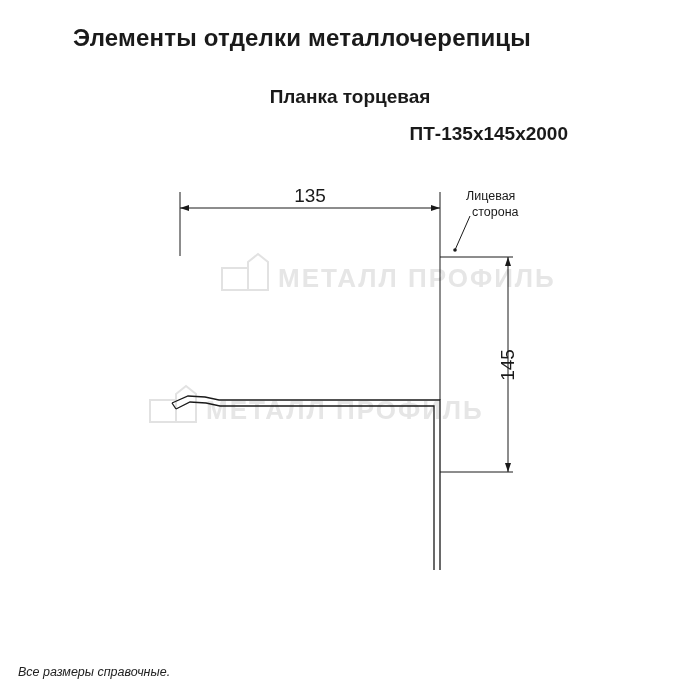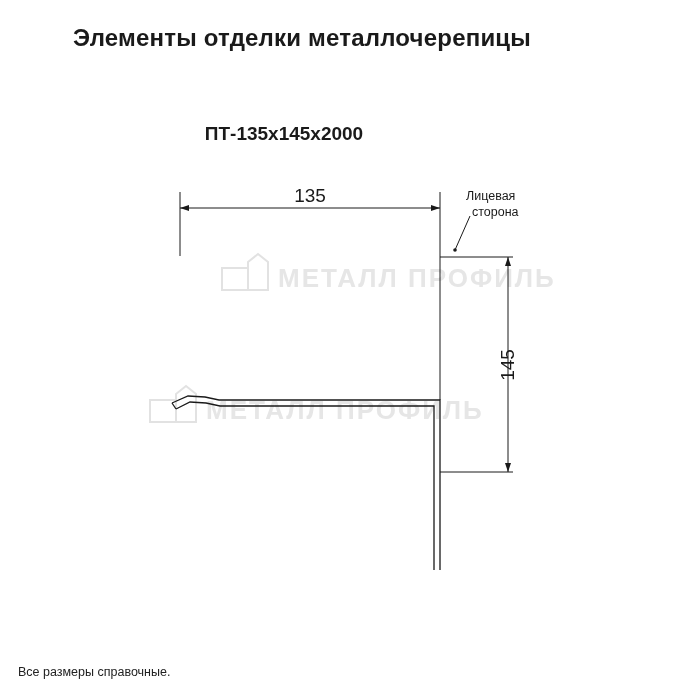--- a/index.html
+++ b/index.html
@@ -36,41 +36,42 @@
     width: 700px;
     text-align: center;
     font-size: 19px;
     font-weight: bold;
   }
   .code {
     position: absolute;
     top: 123px;
     left: 0;
     width: 568px;
-    text-align: center;
+    text-align: right;
     font-size: 19px;
     font-weight: bold;
   }
   .drawing {
     position: absolute;
     top: 150px;
     left: 0;
     width: 700px;
     height: 420px;
   }
   .footnotes {
     position: absolute;
     left: 18px;
     bottom: 18px;
     font-size: 12.5px;
     line-height: 1.5;
     color: #222;
   }
   .footnotes div {
     white-space: nowrap;
+    font-style: italic;
   }
   svg {
     display: block;
   }
   .dim-text {
     font-family: "Liberation Sans", sans-serif;
     font-size: 19px;
     fill: #1a1a1a;
   }
   .note-text {
@@ -90,20 +91,21 @@
     fill: #e6e6e6;
     letter-spacing: 2px;
   }
 </style>
 </head>
 <body>
 
 <div class="page">
 
   <div class="title">Элементы отделки металлочерепицы</div>
+  <div class="subtitle">Планка торцевая</div>
   <div class="code">ПТ-135х145х2000</div>
 
   <div class="drawing">
     <svg width="700" height="420" viewBox="0 0 700 420">
 
       <g opacity="1">
         <g class="wm">
           <path d="M222 118 h26 v22 h-26 z"></path>
           <path d="M248 112 l10 -8 l10 8 v28 h-20 z"></path>
         </g>

